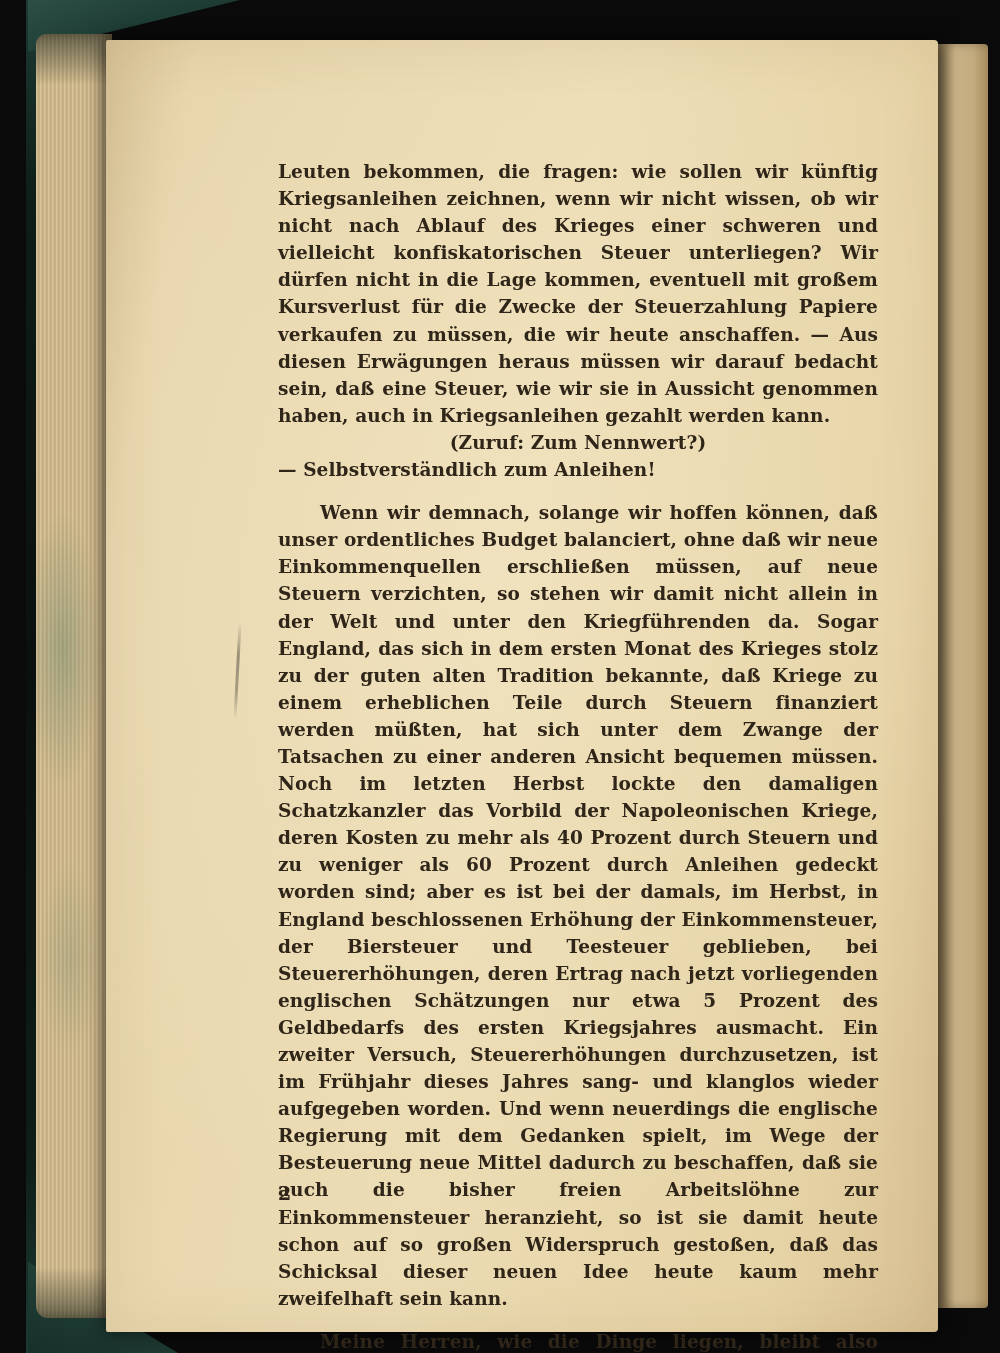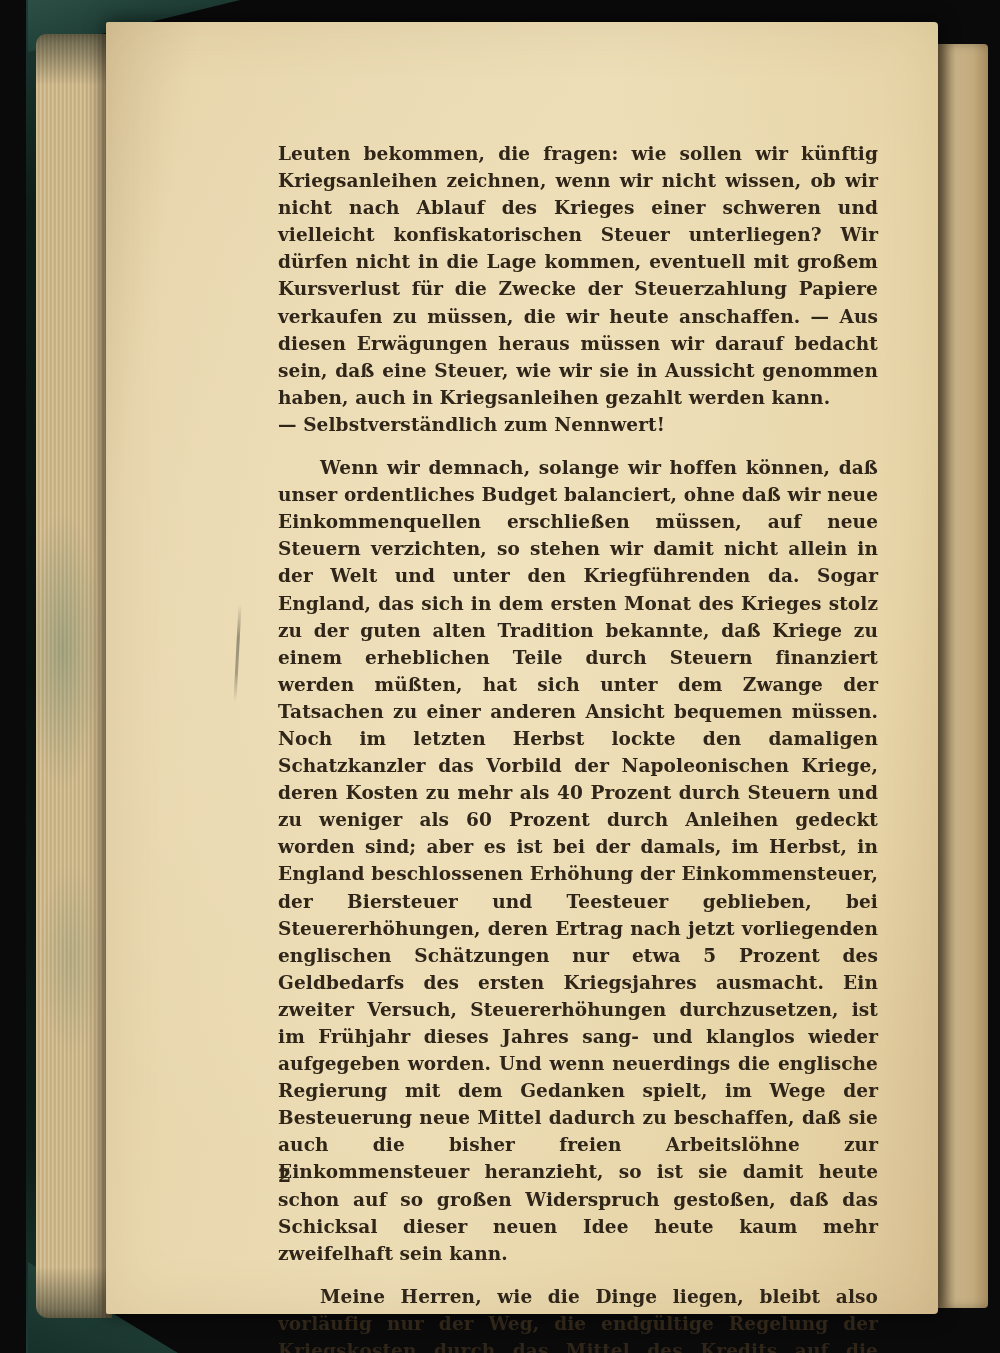--- a/index.html
+++ b/index.html
@@ -39,21 +39,21 @@
   }
   
   .right-page-edge {
     position: absolute; left: 938px; top: 44px; width: 50px; height: 1264px;
     background: linear-gradient(90deg, #a98f63 0%, #c9b287 35%, #c3ab7e 70%, #a68c5f 100%);
     box-shadow: inset 8px 0 10px rgba(0,0,0,0.28);
     border-radius: 0 4px 4px 0;
   }
   
   .page {
-    position: absolute; left: 106px; top: 22px; width: 832px; height: 1292px;
+    position: absolute; left: 106px; top: 40px; width: 832px; height: 1292px;
     border-radius: 2px 4px 4px 2px;
     background:
       radial-gradient(ellipse 120% 90% at 45% 40%, rgba(255,248,225,0.22), rgba(0,0,0,0) 60%),
       linear-gradient(100deg, #d7c296 0%, #e7d5ab 9%, #ecdcb4 48%, #e6d3a5 84%, #d8c093 100%);
     box-shadow: 0 0 20px rgba(0,0,0,0.65), inset 0 0 60px rgba(120,90,50,0.12);
   }
   .text-block {
     position: absolute; left: 172px; top: 118px; width: 600px;
     color: #2f2518;
     font-size: 18.5px;
@@ -88,21 +88,22 @@
   <div class="page-stack"></div>
 
   <div class="right-page-edge"></div>
 
   <div class="page">
 
     <div class="pencil-mark"></div>
 
     <div class="text-block">
       <p class="noindent">Leuten bekommen, die fragen: wie sollen wir künftig Kriegsanleihen zeichnen, wenn wir nicht wissen, ob wir nicht nach Ablauf des Krieges einer schweren und vielleicht konfiskatorischen Steuer unterliegen? Wir dürfen nicht in die Lage kommen, eventuell mit großem Kursverlust für die Zwecke der Steuerzahlung Papiere verkaufen zu müssen, die wir heute anschaffen. — Aus diesen Erwägungen heraus müssen wir darauf bedacht sein, daß eine Steuer, wie wir sie in Aussicht genommen haben, auch in Kriegsanleihen gezahlt werden kann.</p>
-      <p class="noindent">— Selbstverständlich zum Nennwert!</p>
+      <p class="center">(Zuruf: Zum Nennwert?)</p>
+      <p class="noindent">— Selbstverständlich zum Anleihen!</p>
       <p class="indent">Wenn wir demnach, solange wir hoffen können, daß unser ordentliches Budget balanciert, ohne daß wir neue Einkommenquellen erschließen müssen, auf neue Steuern verzichten, so stehen wir damit nicht allein in der Welt und unter den Kriegführenden da. Sogar England, das sich in dem ersten Monat des Krieges stolz zu der guten alten Tradition bekannte, daß Kriege zu einem erheblichen Teile durch Steuern finanziert werden müßten, hat sich unter dem Zwange der Tatsachen zu einer anderen Ansicht bequemen müssen. Noch im letzten Herbst lockte den damaligen Schatzkanzler das Vorbild der Napoleonischen Kriege, deren Kosten zu mehr als 40 Prozent durch Steuern und zu weniger als 60 Prozent durch Anleihen gedeckt worden sind; aber es ist bei der damals, im Herbst, in England beschlossenen Erhöhung der Einkommensteuer, der Biersteuer und Teesteuer geblieben, bei Steuererhöhungen, deren Ertrag nach jetzt vorliegenden englischen Schätzungen nur etwa 5 Prozent des Geldbedarfs des ersten Kriegsjahres ausmacht. Ein zweiter Versuch, Steuererhöhungen durchzusetzen, ist im Frühjahr dieses Jahres sang- und klanglos wieder aufgegeben worden. Und wenn neuerdings die englische Regierung mit dem Gedanken spielt, im Wege der Besteuerung neue Mittel dadurch zu beschaffen, daß sie auch die bisher freien Arbeitslöhne zur Einkommensteuer heranzieht, so ist sie damit heute schon auf so großen Widerspruch gestoßen, daß das Schicksal dieser neuen Idee heute kaum mehr zweifelhaft sein kann.</p>
       <p class="indent">Meine Herren, wie die Dinge liegen, bleibt also vorläufig nur der Weg, die endgültige Regelung der Kriegskosten durch das Mittel des Kredits auf die Zukunft zu schieben, auf den Friedensschluß und auf die Friedenszeit. Und dabei möchte ich auch heute wieder betonen: Wenn Gott uns den Sieg verleiht und damit die</p>
     </div>
 
     <div class="page-number">2</div>
 
   </div>
 
 </div>
 

